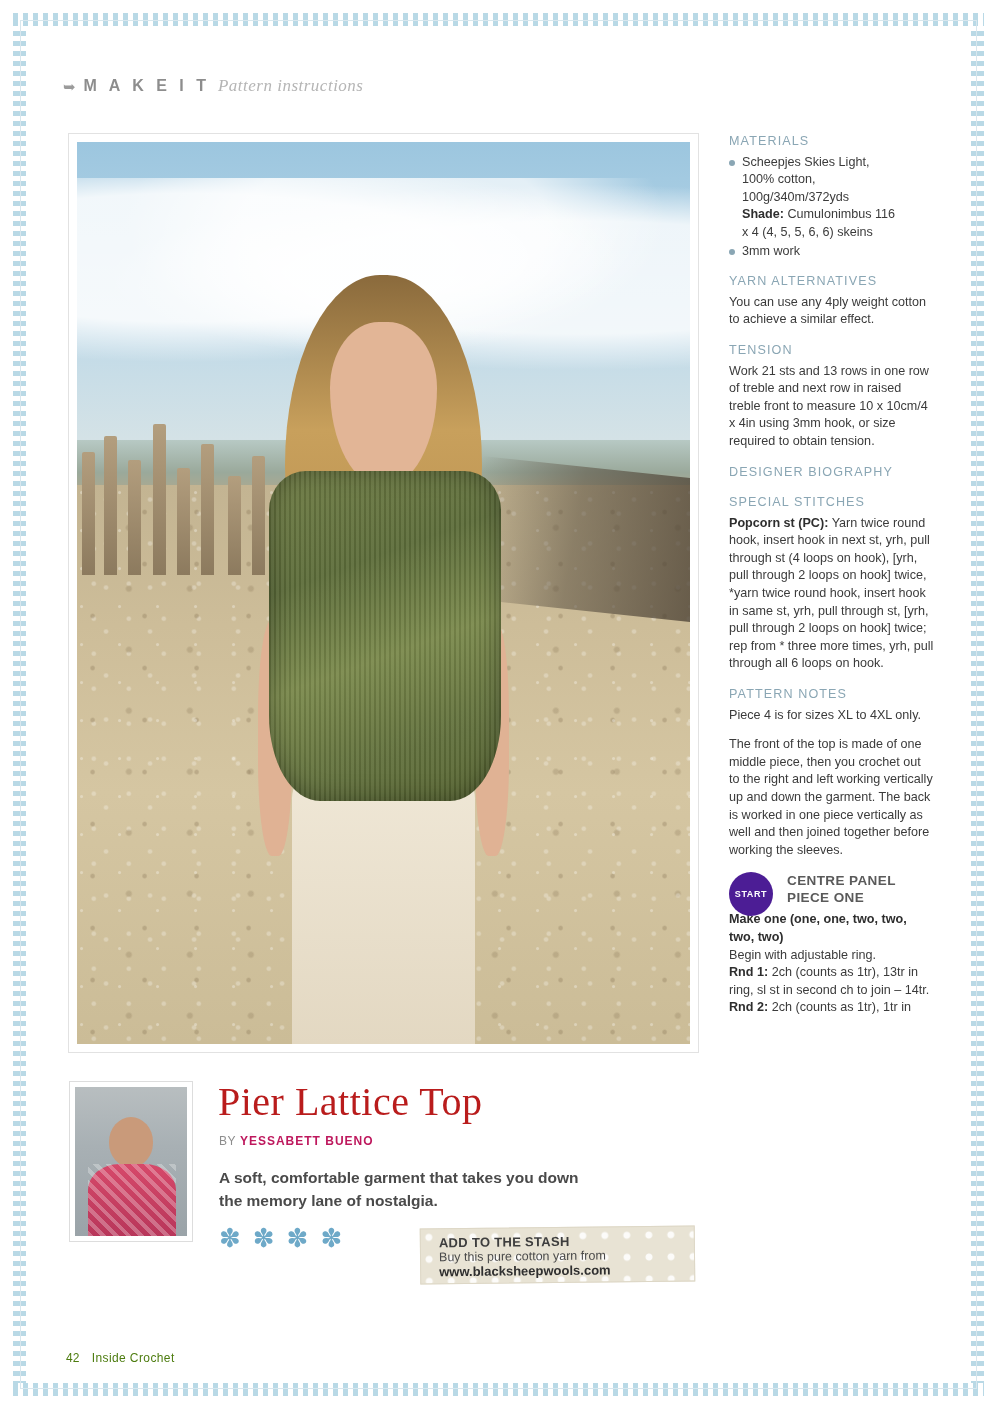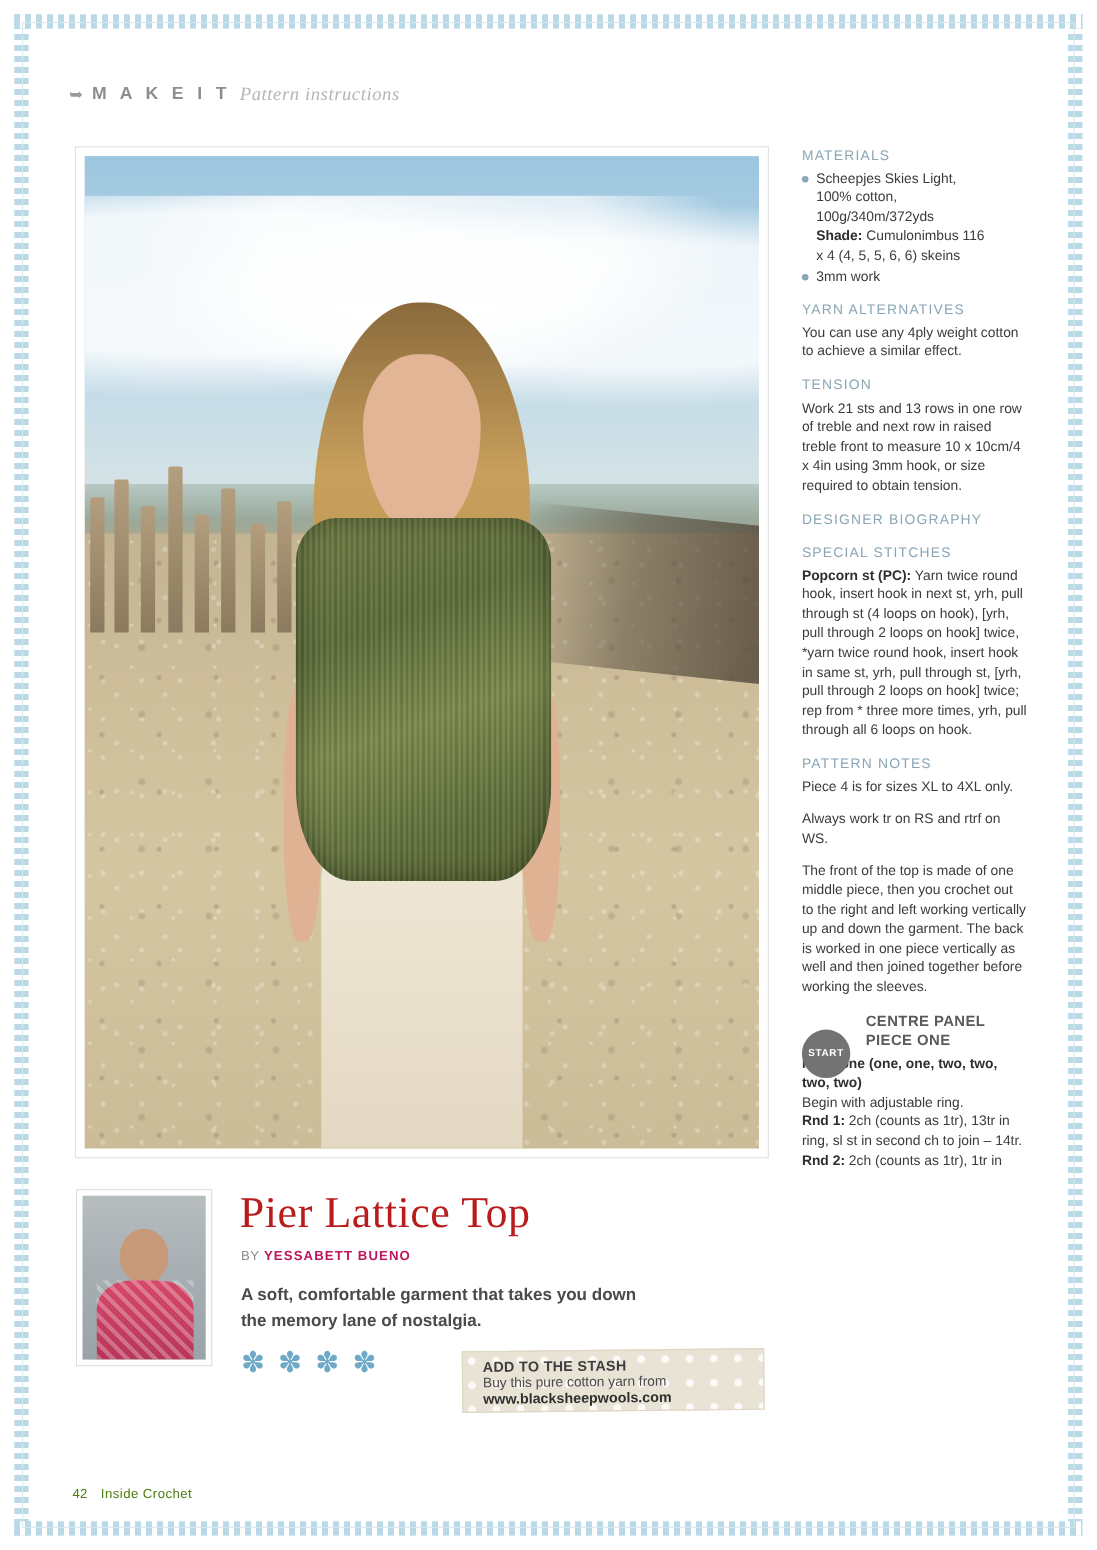--- a/index.html
+++ b/index.html
@@ -307,24 +307,24 @@
   .italic { font-style: italic; }
   b.strong { font-weight: bold; color: #2e2e2e; text-align: right; }
 
   
   .start-block {
     position: relative;
     margin-top: 6px;
   }
   .start-badge {
     position: absolute;
-    left: 0; top: 16px;
+    left: 0; top: 0;
     width: 44px; height: 44px;
     border-radius: 50%;
-    background: #737373;
+    background: #4c1d95;
     color: #ffffff;
     font-size: 9px;
     font-weight: bold;
     letter-spacing: .6px;
     display: flex;
     align-items: center;
     justify-content: center;
     text-align: center;
   }
   .start-title {
@@ -453,21 +453,20 @@
   </div>
 
   <div class="sec">
     <div class="sec-head">SPECIAL STITCHES</div>
     <p class="p tight"><b class="strong">Popcorn st (PC):</b><span> Yarn twice round hook, insert hook in next st, yrh, pull through st (4 loops on hook), [yrh, pull through 2 loops on hook] twice, *yarn twice round hook, insert hook in same st, yrh, pull through st, [yrh, pull through 2 loops on hook] twice; rep from * three more times, yrh, pull through all 6 loops on hook.</span></p>
   </div>
 
   <div class="sec">
     <div class="sec-head">PATTERN NOTES</div>
     <p class="p">Piece 4 is for sizes XL to 4XL only.</p>
-    <p class="p">Always work tr on RS and rtrf on WS.</p>
     <p class="p tight">The front of the top is made of one middle piece, then you crochet out to the right and left working vertically up and down the garment. The back is worked in one piece vertically as well and then joined together before working the sleeves.</p>
   </div>
 
   <div class="start-block">
     <div class="start-badge">START</div>
     <div class="start-title">
       <span>CENTRE PANEL</span><br>
       <span>PIECE ONE</span>
     </div>
     <div class="start-body">

